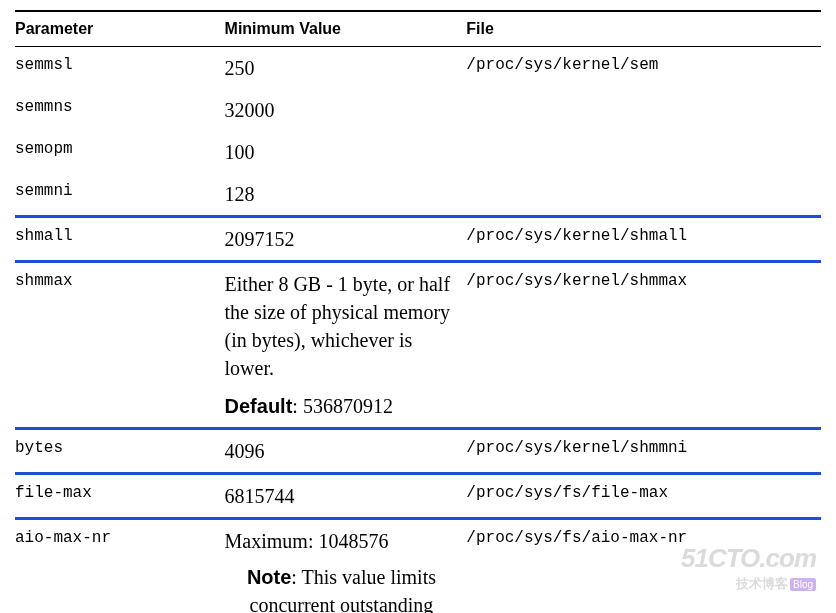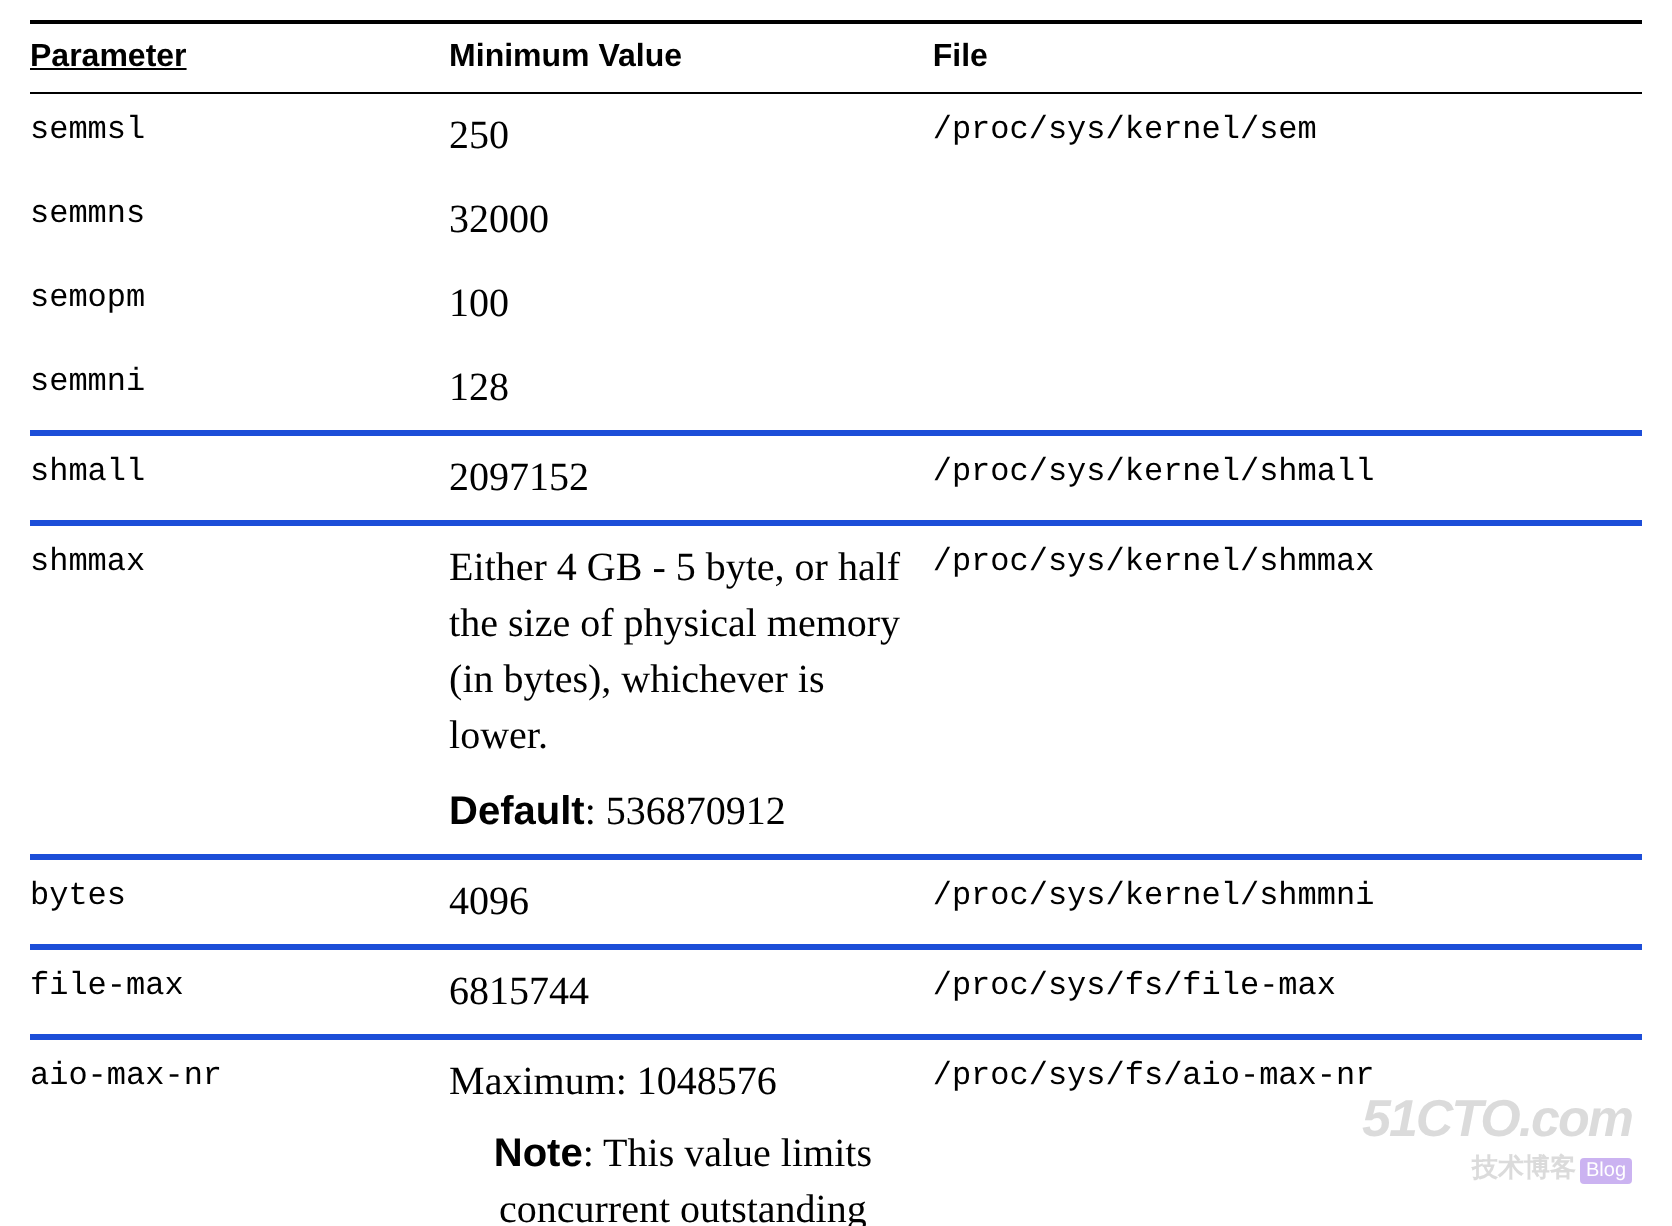--- a/index.html
+++ b/index.html
@@ -24,21 +24,21 @@
       border-bottom: 1px solid #000;
     }
     th {
       text-align: left;
       font-family: Arial, Helvetica, sans-serif;
       font-weight: bold;
       font-size: 16px;
       padding: 8px 8px 8px 0;
       vertical-align: top;
     }
-    th:nth-child(1) { width: 26%; text-decoration: underline; }
+    th:nth-child(1) { width: 26%; }
     th:nth-child(2) { width: 30%; }
     th:nth-child(3) { width: 44%; }
     td {
       text-align: left;
       font-size: 20px;
       padding: 7px 8px 7px 0;
       vertical-align: top;
       line-height: 1.4;
     }
     tbody tr.sep {
@@ -126,21 +126,21 @@
       <td class="mono"></td>
     </tr>
     <tr class="sep">
       <td class="mono">shmall</td>
       <td>2097152</td>
       <td class="mono">/proc/sys/kernel/shmall</td>
     </tr>
     <tr class="sep">
       <td class="mono">shmmax</td>
       <td>
-        <span>Either 4 GB - 5 byte, or half the size of physical memory (in bytes), whichever is lower.</span>
+        <span>Either 8 GB - 1 byte, or half the size of physical memory (in bytes), whichever is lower.</span>
         <div class="default-block">
           <span class="default-label">Default</span><span>: 536870912</span>
         </div>
       </td>
       <td class="mono">/proc/sys/kernel/shmmax</td>
     </tr>
     <tr class="sep">
       <td class="mono">bytes</td>
       <td>4096</td>
       <td class="mono">/proc/sys/kernel/shmmni</td>

